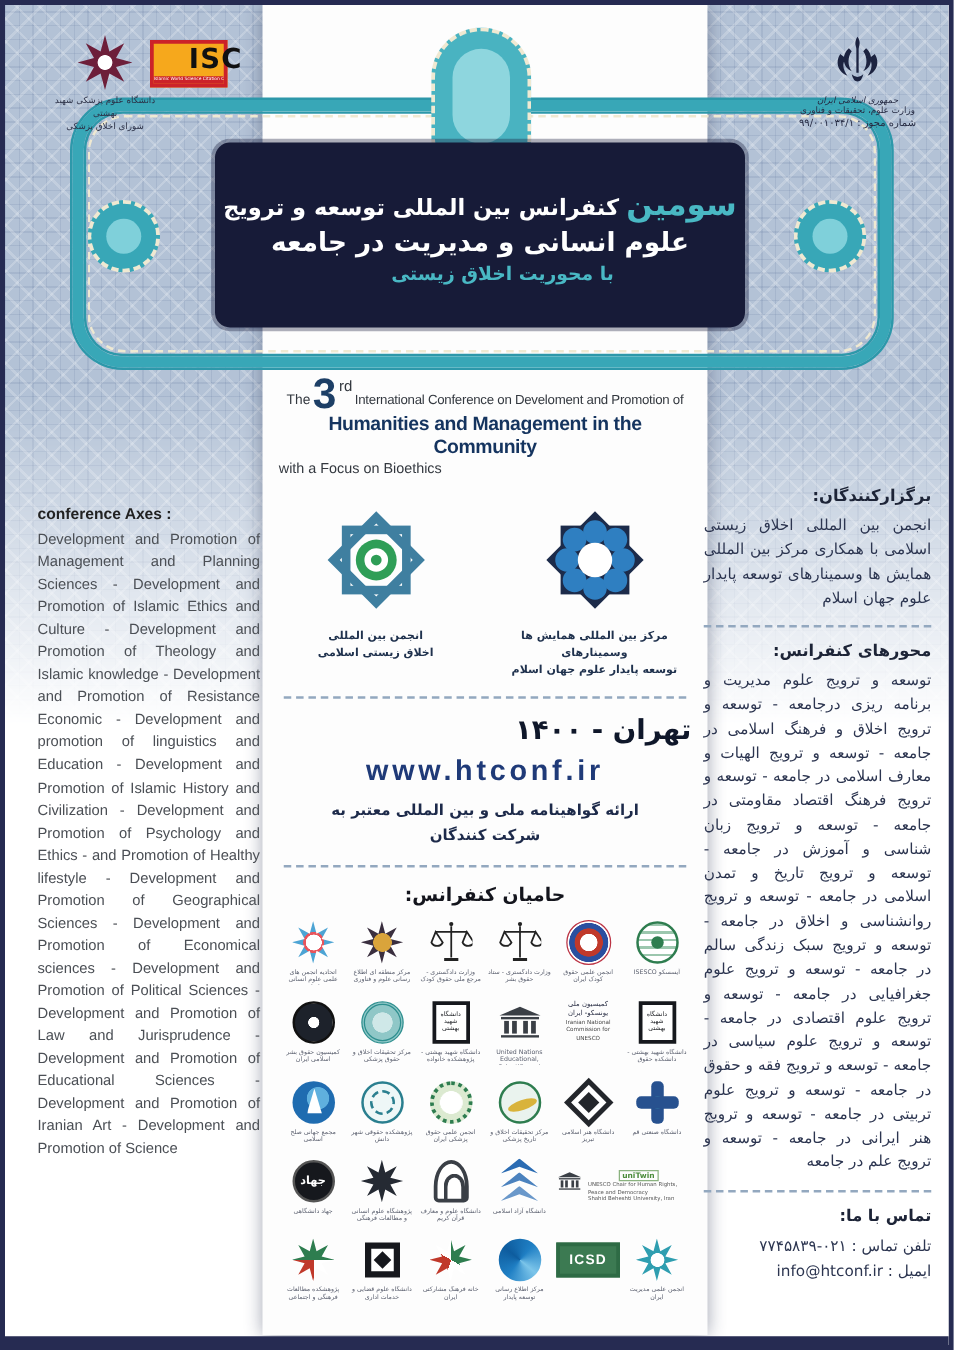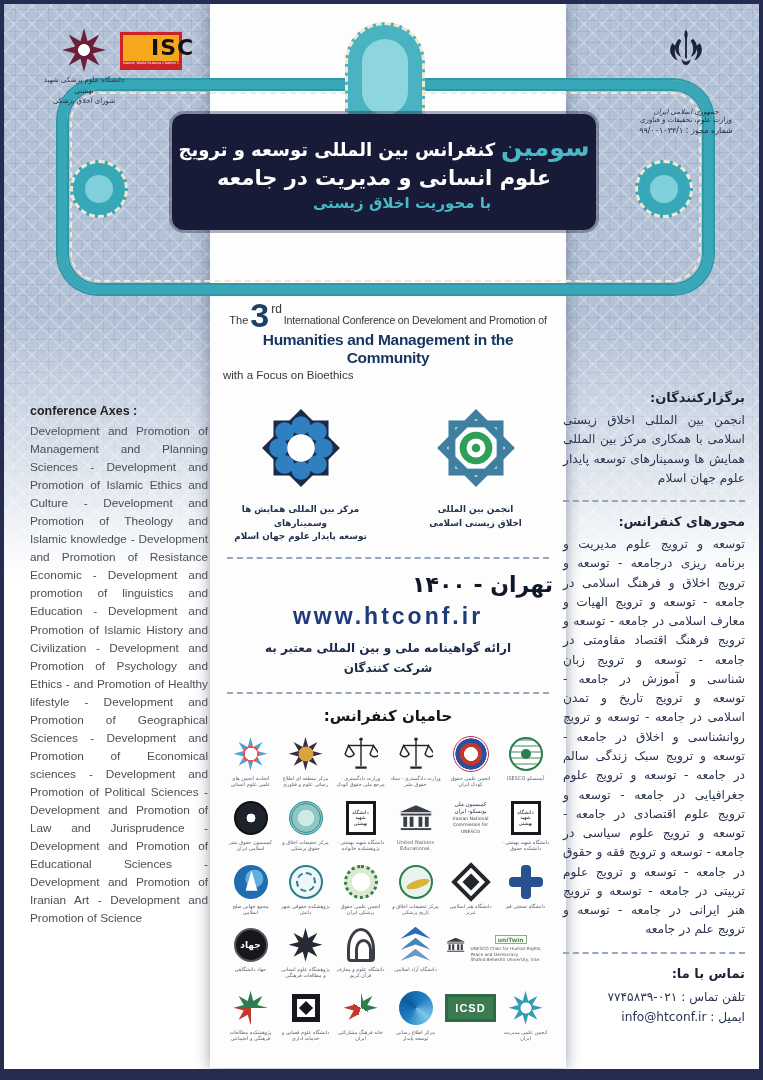--- a/index.html
+++ b/index.html
@@ -31,41 +31,41 @@
              border:3px dashed #efe9d2;box-sizing:border-box;z-index:3;}
   .medallion.left{left:66px;top:156px;}
   .medallion.right{right:66px;top:156px;}
   .medallion .inner{position:absolute;inset:12px;border-radius:50%;background:#7fd0da;}
   .top-ornament{position:absolute;left:341px;top:18px;width:80px;height:110px;z-index:3;
                 background:#49b3c1;border:3px dashed #efe9d2;box-sizing:border-box;
                 border-radius:40px 40px 20px 20px;}
   .top-ornament .inner{position:absolute;inset:14px;border-radius:30px;background:#8ed6de;}
 
   
-  .banner{position:absolute;left:168px;top:110px;width:424px;height:116px;z-index:4;
+  .banner{position:absolute;left:168px;top:110px;width:424px;height:148px;z-index:4;
           background:#171b38;border-radius:12px;color:#fff;text-align:center;
           display:flex;flex-direction:column;justify-content:center;gap:4px;
           box-shadow:0 0 0 3px rgba(23,27,56,.35);}
   .banner .l1{font-size:18px;}
   .banner .l1 .hl{color:#49b8c4;font-weight:bold;font-size:25px;}
   .banner .l1 .rest{font-weight:bold;}
   .banner .l2{font-size:21px;font-weight:bold;letter-spacing:-1px;}
   .banner .l3{font-size:15px;font-weight:bold;color:#49b8c4;transform:translateX(18px);}
 
   
   .med-logo{position:absolute;left:34px;top:24px;width:92px;z-index:4;text-align:center;color:#2a2f45;}
   .med-star{width:44px;height:44px;margin:0 auto;background:radial-gradient(circle,#fff 0 18%,#6d1f3a 20% 100%);
             clip-path:polygon(100% 50%,70% 58%,85% 85%,58% 70%,50% 100%,42% 70%,15% 85%,30% 58%,0% 50%,30% 42%,15% 15%,42% 30%,50% 0%,58% 30%,85% 15%,70% 42%);}
   .med-logo .cap{font-size:7px;line-height:1.5;margin-top:3px;}
   .isc{position:absolute;left:116px;top:28px;width:62px;z-index:4;background:#f6a81c;
        border:3px solid #cc2229;text-align:center;box-sizing:border-box;}
   .isc .isc-txt{font-size:22px;font-weight:bold;color:#111;line-height:1.2;letter-spacing:1px;padding-left:28px;}
   .isc .isc-sub{background:#cc2229;color:#fff;font-size:3.5px;line-height:1.6;white-space:nowrap;overflow:hidden;}
   .gov{position:absolute;right:18px;top:22px;width:110px;z-index:4;text-align:center;color:#252a42;}
-  .gov .cap1{font-size:7px;font-style:italic;margin-top:32px;}
+  .gov .cap1{font-size:7px;font-style:italic;}
   .gov .cap2{font-size:7px;}
   .gov .cap3{font-size:8px;margin-top:2px;}
 
   
   .etitle{text-align:center;color:#33383f;font-family:"Liberation Sans",sans-serif;}
   .etitle .row1{display:flex;align-items:flex-end;justify-content:center;gap:2px;}
   .etitle .the{font-size:11px;padding-bottom:3px;}
   .etitle .num{font-size:34px;line-height:.8;font-weight:bold;color:#1d3f66;}
   .etitle .ord{font-size:12px;align-self:flex-start;}
   .etitle .r1t{font-size:10.6px;padding-bottom:3px;letter-spacing:-.2px;}
@@ -175,20 +175,35 @@
           <span class="ord">rd</span>
           <span class="r1t">International Conference on Develoment and Promotion of</span>
         </div>
         <div class="row2">Humanities and Management in the Community</div>
         <div class="row3">with a Focus on Bioethics</div>
       </div>
 
       <div class="logos-row">
         <div class="org">
           <svg width="86" height="86" viewBox="0 0 100 100">
+            <g fill="none" stroke="#3f7fa0" stroke-width="8">
+              <rect x="22" y="22" width="56" height="56"></rect>
+              <rect x="22" y="22" width="56" height="56" transform="rotate(45 50 50)"></rect>
+            </g>
+            <circle cx="50" cy="50" r="19" fill="#2f9e57"></circle>
+            <circle cx="50" cy="50" r="11" fill="#fff"></circle>
+            <circle cx="50" cy="50" r="5" fill="#2f9e57"></circle>
+          </svg>
+          <div class="cap" dir="rtl">
+            <div>انجمن بین المللی</div>
+            <div>اخلاق زیستی اسلامی</div>
+          </div>
+        </div>
+        <div class="org">
+          <svg width="86" height="86" viewBox="0 0 100 100">
             <g fill="#1c2b4a">
               <rect x="18" y="18" width="64" height="64"></rect>
               <rect x="18" y="18" width="64" height="64" transform="rotate(45 50 50)"></rect>
             </g>
             <g fill="#2f7fc1">
               <circle cx="50" cy="24" r="11"></circle>
                 <circle cx="50" cy="76" r="11"></circle>
               <circle cx="24" cy="50" r="11"></circle>
                 <circle cx="76" cy="50" r="11"></circle>
               <circle cx="31" cy="31" r="11"></circle>
@@ -196,35 +211,20 @@
               <circle cx="31" cy="69" r="11"></circle>
                 <circle cx="69" cy="69" r="11"></circle>
             </g>
             <circle cx="50" cy="50" r="16" fill="#fff"></circle>
           </svg>
           <div class="cap" dir="rtl">
             <div>مرکز بین المللی همایش ها وسمینارهای</div>
             <div>توسعه پایدار علوم جهان اسلام</div>
           </div>
         </div>
-        <div class="org">
-          <svg width="86" height="86" viewBox="0 0 100 100">
-            <g fill="none" stroke="#3f7fa0" stroke-width="8">
-              <rect x="22" y="22" width="56" height="56"></rect>
-              <rect x="22" y="22" width="56" height="56" transform="rotate(45 50 50)"></rect>
-            </g>
-            <circle cx="50" cy="50" r="19" fill="#2f9e57"></circle>
-            <circle cx="50" cy="50" r="11" fill="#fff"></circle>
-            <circle cx="50" cy="50" r="5" fill="#2f9e57"></circle>
-          </svg>
-          <div class="cap" dir="rtl">
-            <div>انجمن بین المللی</div>
-            <div>اخلاق زیستی اسلامی</div>
-          </div>
-        </div>
       </div>
 
       <div class="divider"></div>
 
       <div class="city" dir="rtl">تهران - ۱۴۰۰</div>
       <div class="site">www.htconf.ir</div>
       <div class="cert" dir="rtl">
         <div>ارائه گواهینامه ملی و بین المللی معتبر به</div>
         <div>شرکت کنندگان</div>
       </div>

